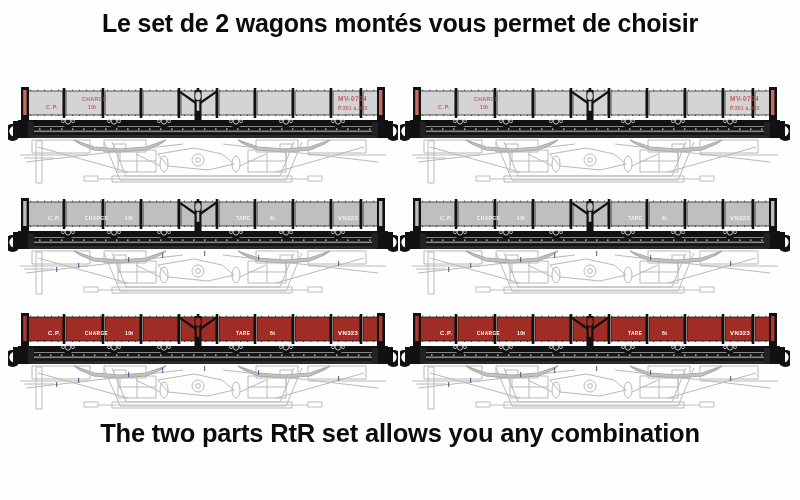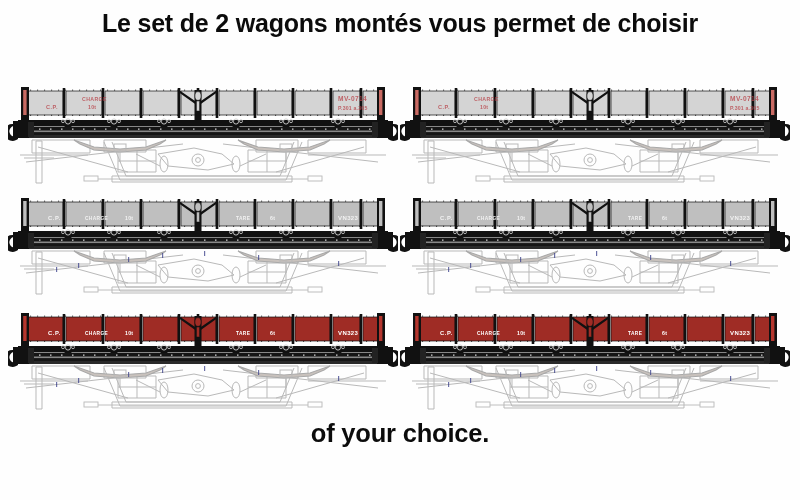--- a/index.html
+++ b/index.html
@@ -1667,16 +1667,16 @@
               <rect x="48" y="72" width="1.2" height="5" fill="#3a3f8a" opacity="0.75"></rect>
               <rect x="154" y="58" width="1.2" height="5" fill="#3a3f8a" opacity="0.75"></rect>
             </g>
     </svg>
         </div>
     </div>
 
   </div>
 
   <div class="caption caption-bottom">
-    <span class="line">of your choice.</span>
+    <span class="line">The two parts RtR set allows you any combination</span>
   </div>
 
 </div>
 
 </body></html>

